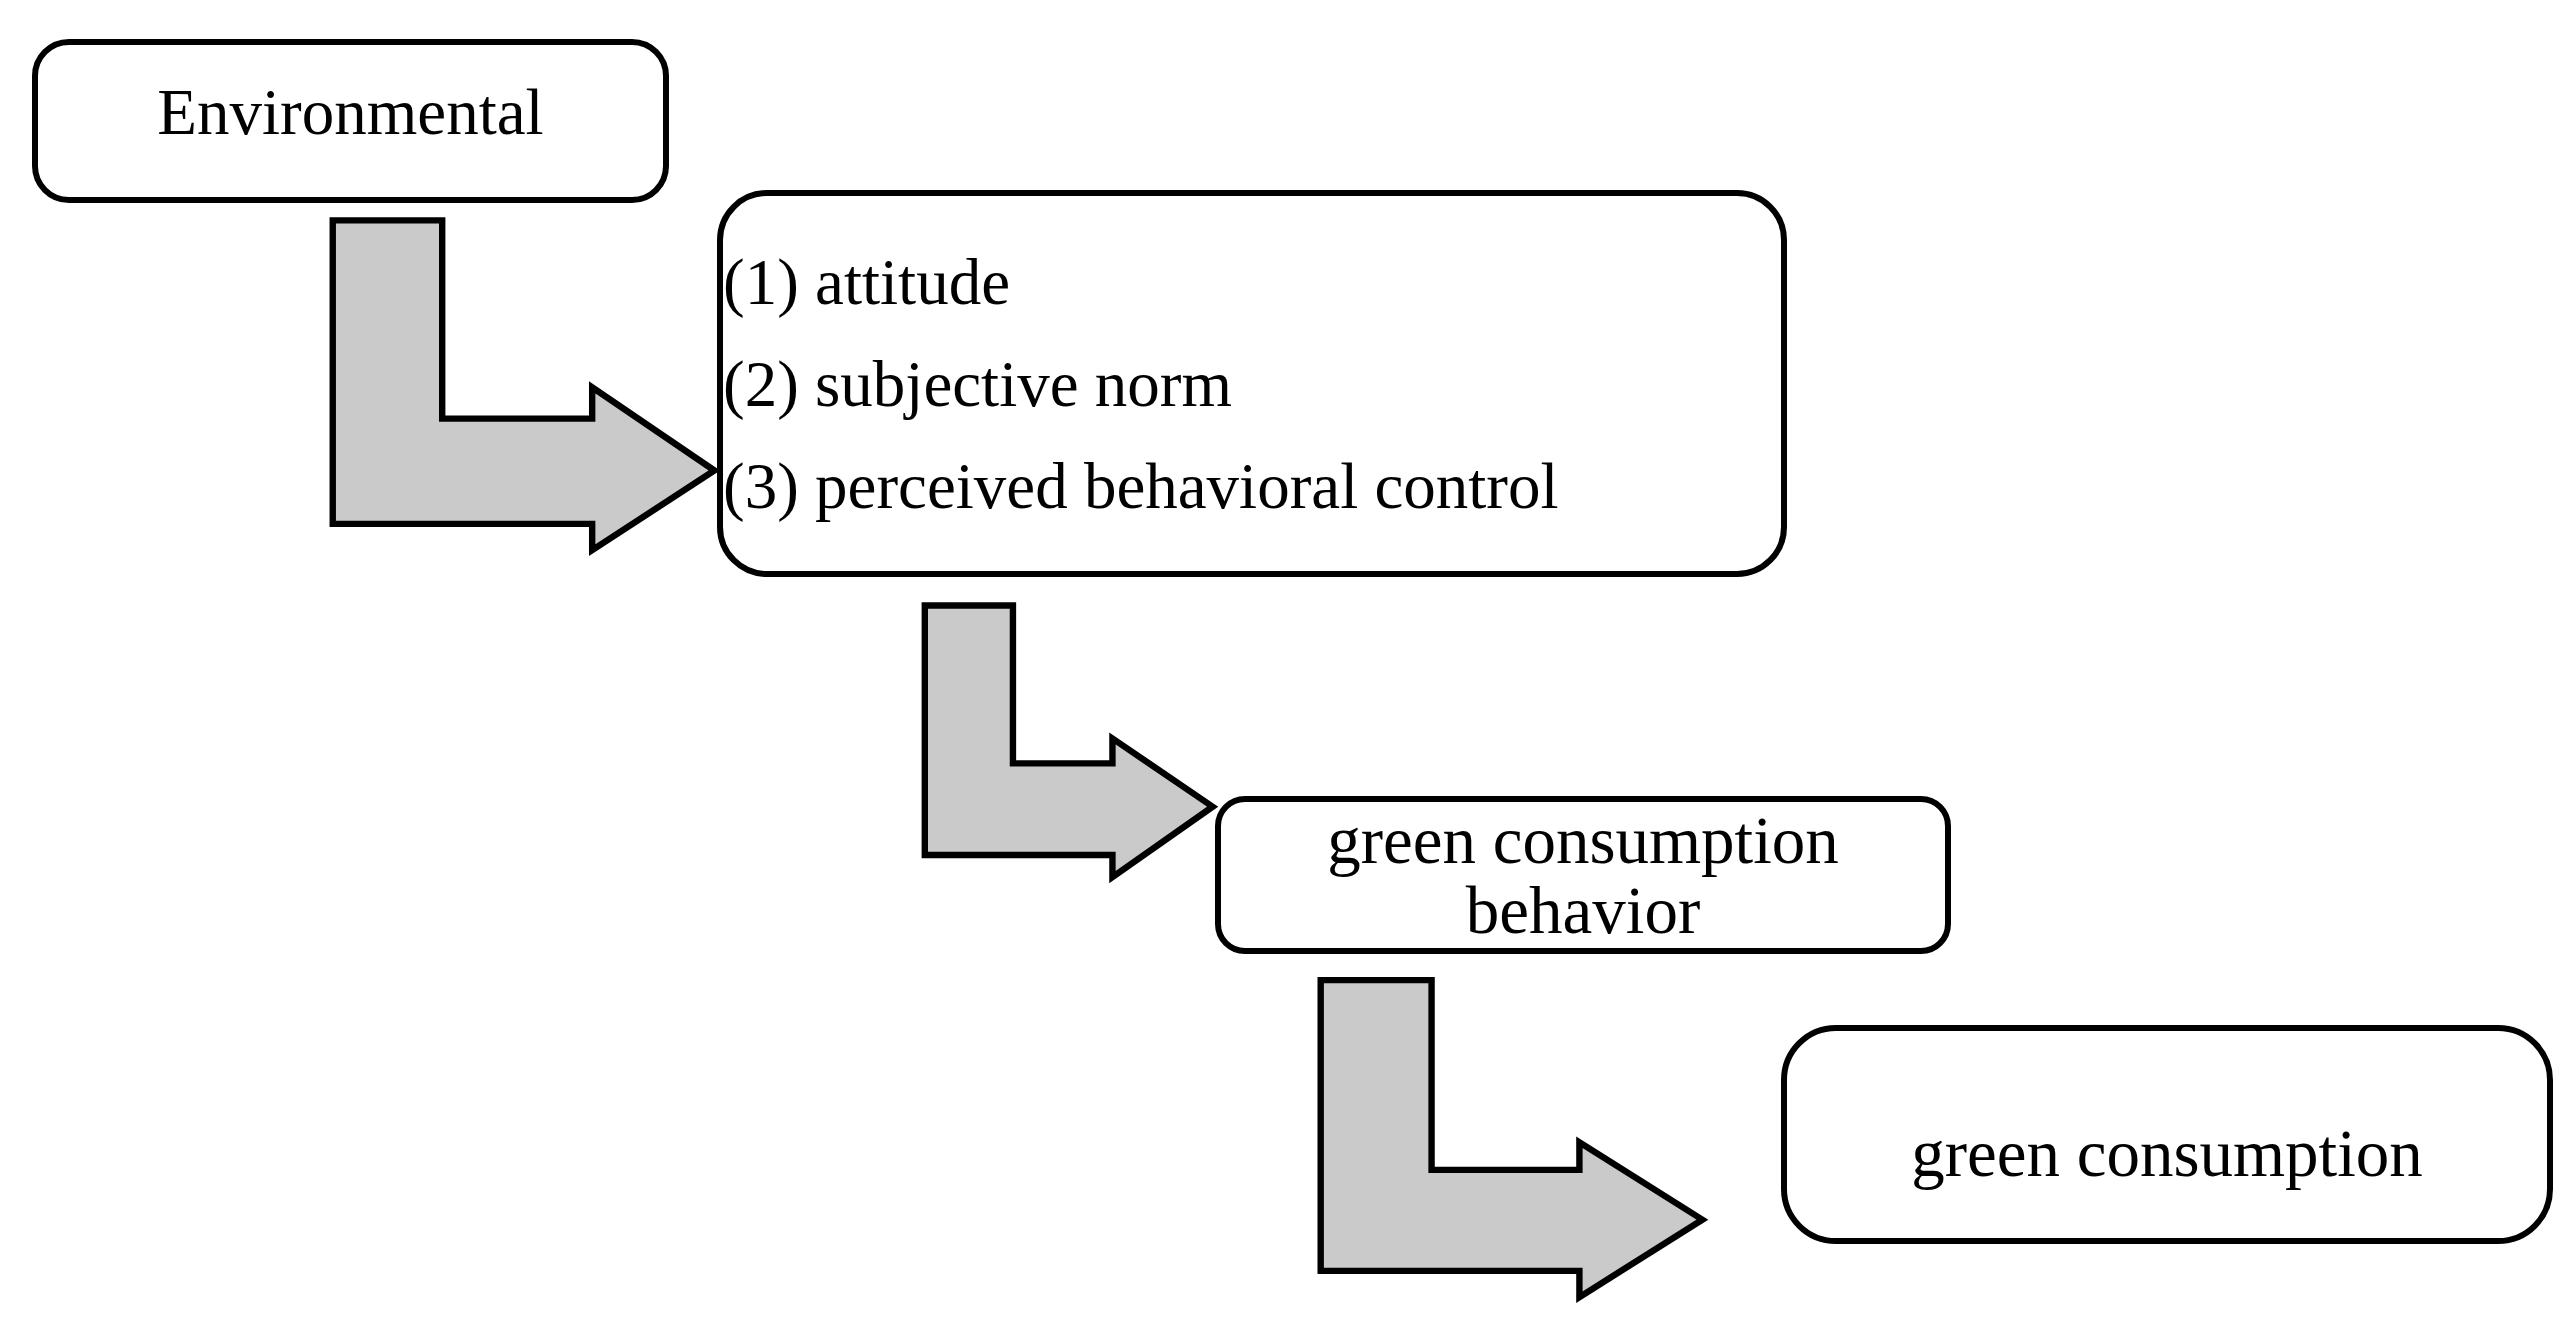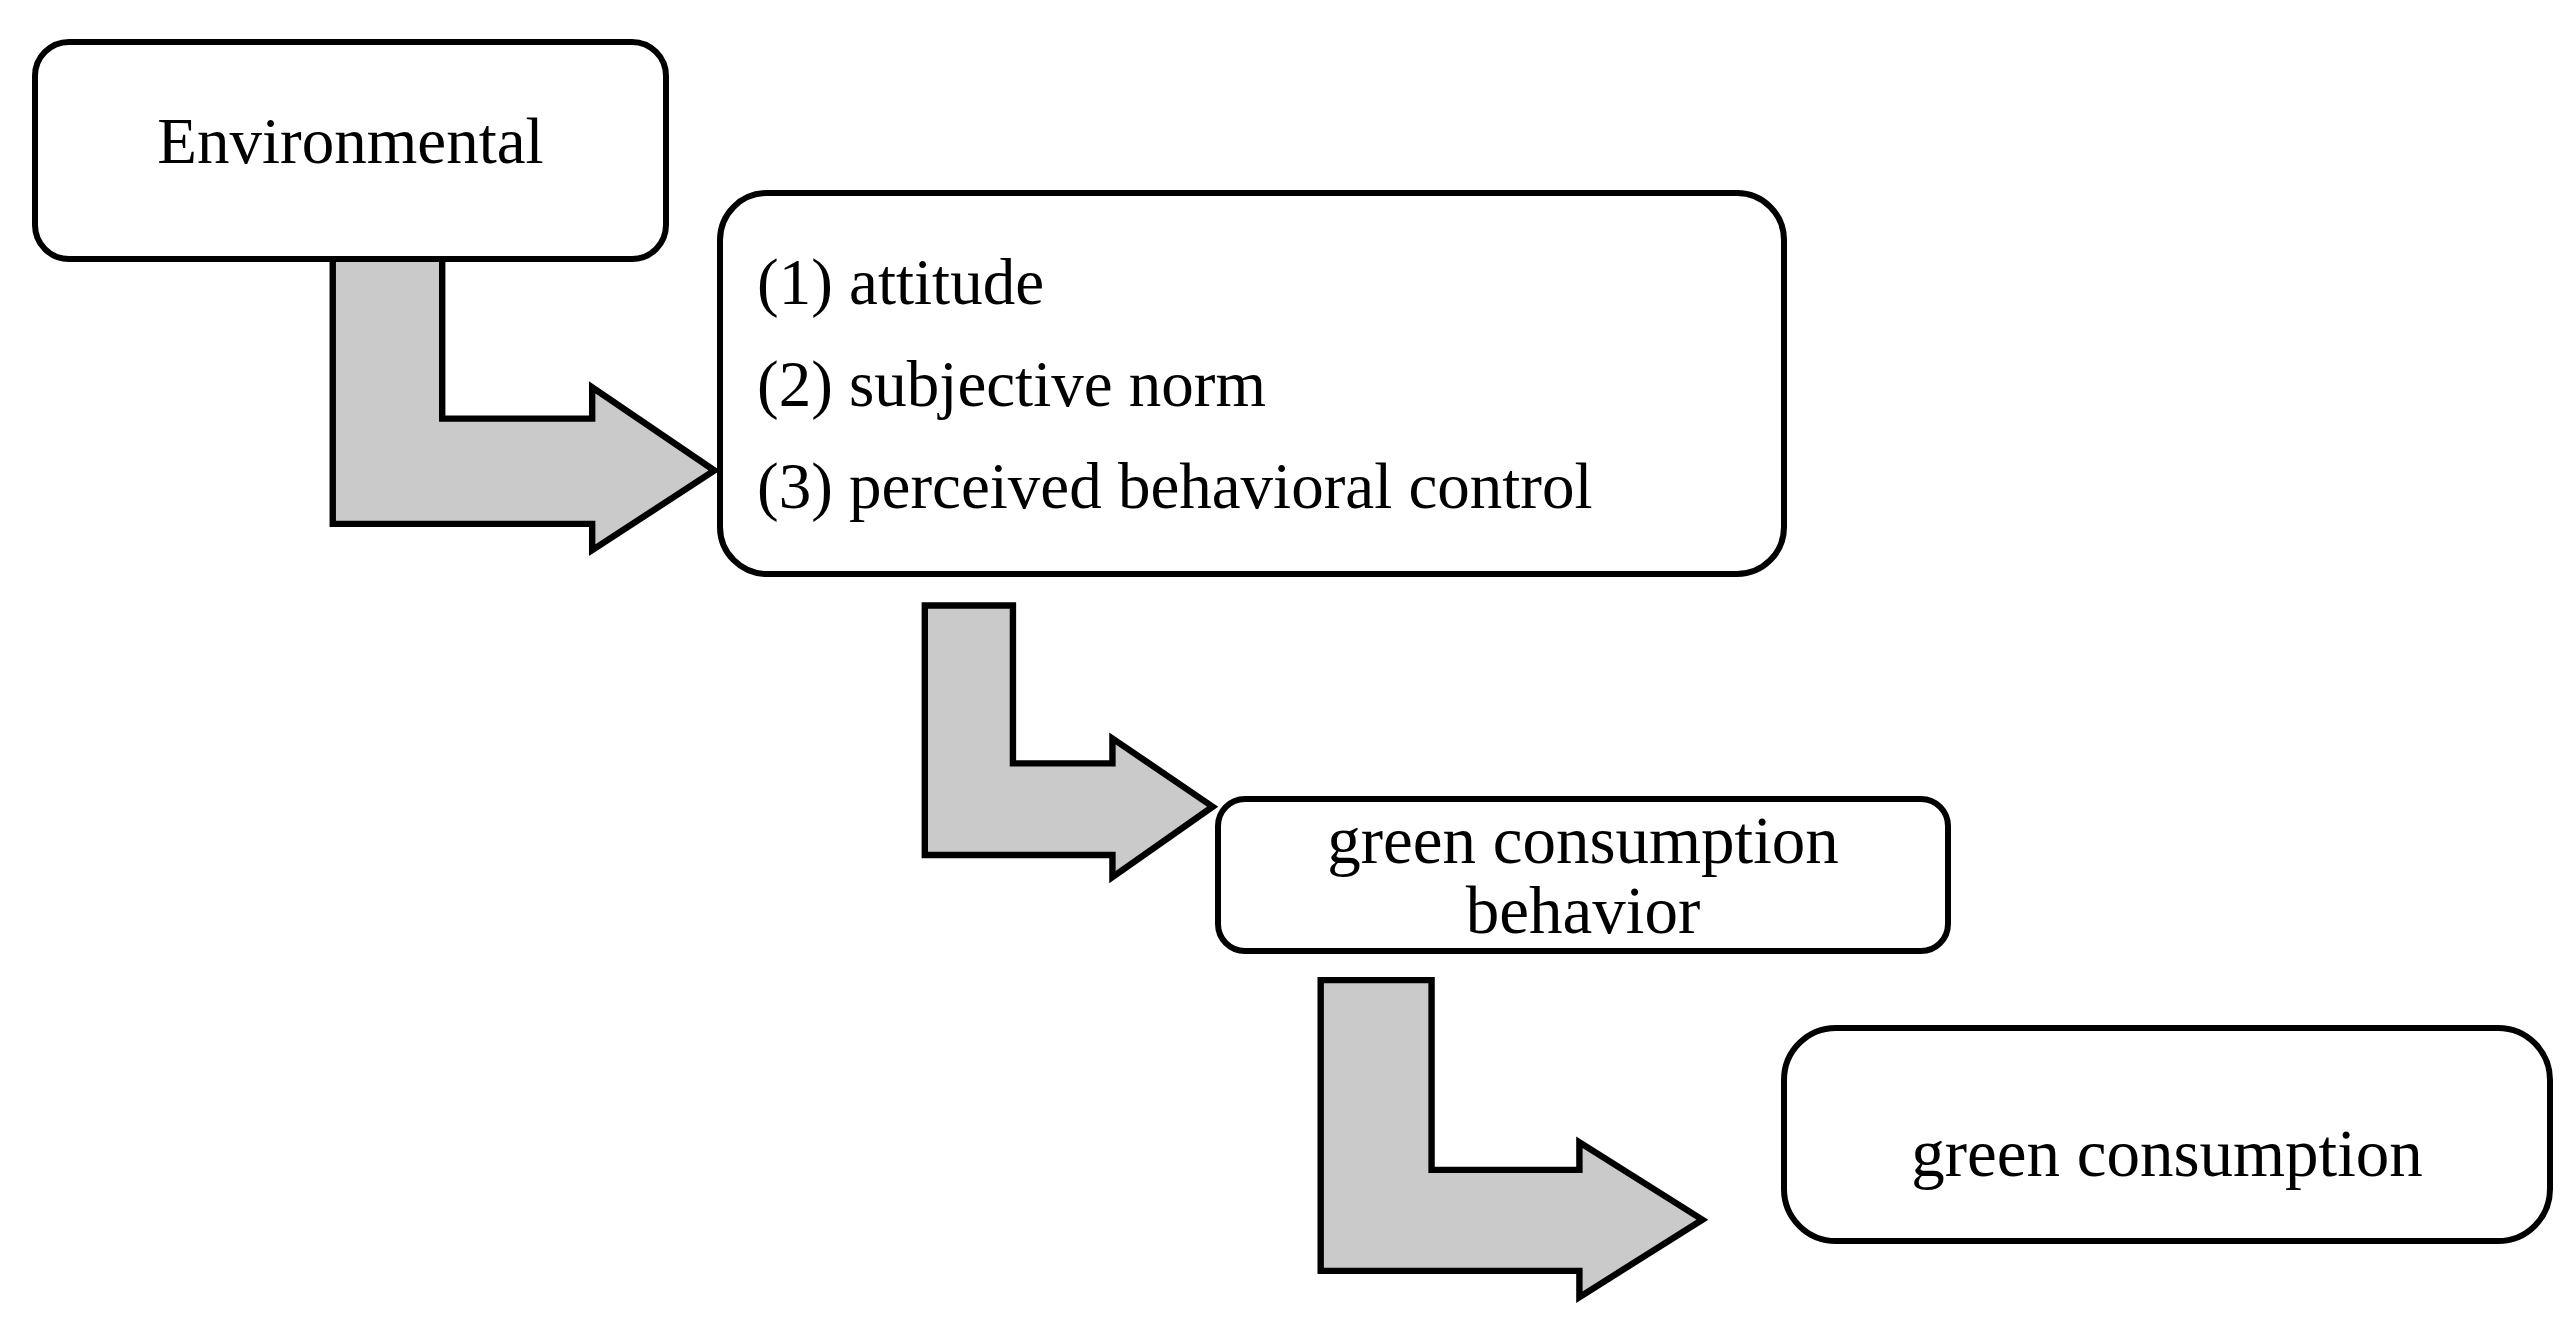--- a/index.html
+++ b/index.html
@@ -44,35 +44,34 @@
     white-space: nowrap;
   }
   .centered {
     align-items: center;
     text-align: center;
   }
   .box1 {
     left: 32px;
     top: 39px;
     width: 637px;
-    height: 223px;
+    height: 164px;
     border-radius: 37px;
     font-size: 65px;
     line-height: 80px;
     padding-bottom: 19px;
   }
   .box2 {
     left: 717px;
     top: 190px;
     width: 1070px;
     height: 387px;
     border-radius: 50px;
     font-size: 65px;
     line-height: 102px;
-    padding-left: 34px;
     align-items: flex-start;
     text-align: left;
   }
   .box3 {
     left: 1215px;
     top: 796px;
     width: 736px;
     height: 158px;
     border-radius: 30px;
     font-size: 67px;

